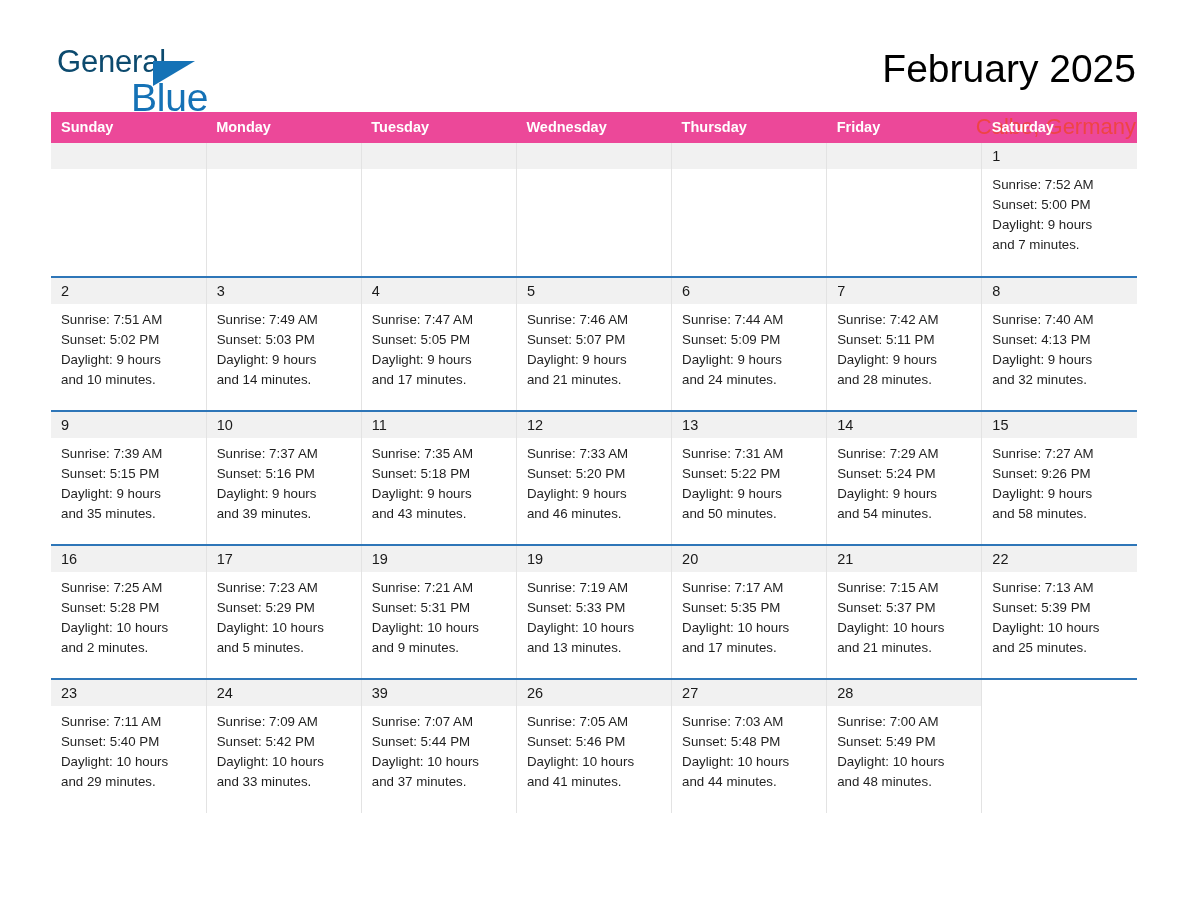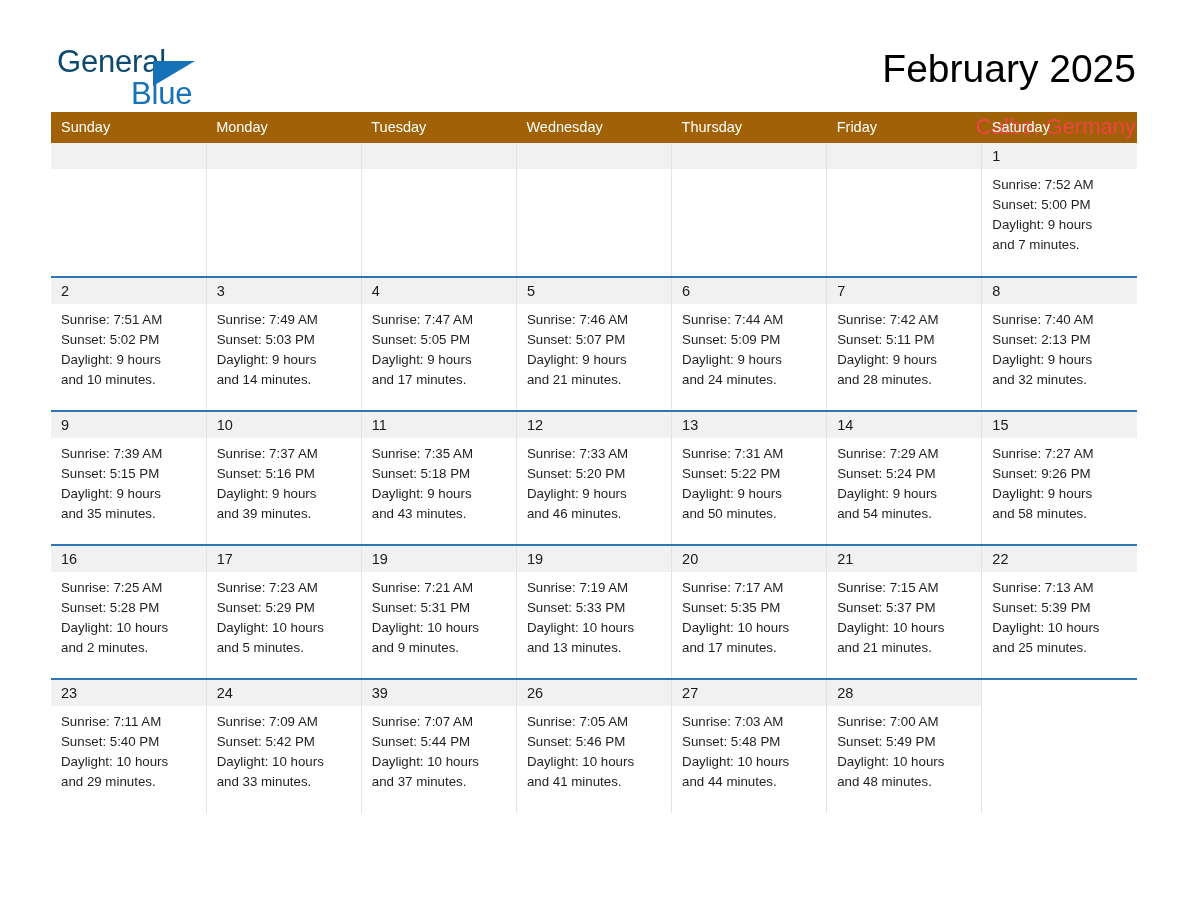--- a/index.html
+++ b/index.html
@@ -41,21 +41,21 @@
     left: 96px;
     top: 15px;
     width: 0; height: 0;
     border-left: 42px solid #1572b6;
     border-bottom: 25px solid transparent;
   }
   .logo-blue {
     position: absolute;
     left: 74px;
     top: 32px;
-    font-size: 31px;
+    font-size: 39px;
     color: #1572b6;
     letter-spacing: -0.2px;
   }
   .titles {
     text-align: right;
     padding-top: 0;
   }
   .month-title {
     font-size: 39px;
     color: #000000;
@@ -73,24 +73,24 @@
 
   
   .calendar {
     margin: 0 51px 0 51px;
     width: 1086px;
     border-collapse: collapse;
     table-layout: fixed;
   }
   .calendar col { width: 155.14px; }
   thead th {
-    background: #a16207;
+    background: #ec4899;
     color: #ffffff;
     font-size: 14.5px;
-    font-weight: normal;
+    font-weight: bold;
     text-align: left;
     padding: 7px 0 8px 10px;
     height: 29px;
     border: none;
   }
   tbody td {
     vertical-align: top;
     padding: 0;
     border-top: 2px solid #2e76b8;
     border-right: 1px solid #e3e3e3;
@@ -247,21 +247,21 @@
               <div class="cell-line">Sunrise: 7:42 AM</div>
               <div class="cell-line">Sunset: 5:11 PM</div>
               <div class="cell-line">Daylight: 9 hours</div>
               <div class="cell-line">and 28 minutes.</div>
             </div>
           </td>
           <td>
             <div class="daynum-band">8</div>
             <div class="cell-body">
               <div class="cell-line">Sunrise: 7:40 AM</div>
-              <div class="cell-line">Sunset: 2:13 PM</div>
+              <div class="cell-line">Sunset: 4:13 PM</div>
               <div class="cell-line">Daylight: 9 hours</div>
               <div class="cell-line">and 32 minutes.</div>
             </div>
           </td>
         </tr>
         <tr>
           <td>
             <div class="daynum-band">9</div>
             <div class="cell-body">
               <div class="cell-line">Sunrise: 7:39 AM</div>

